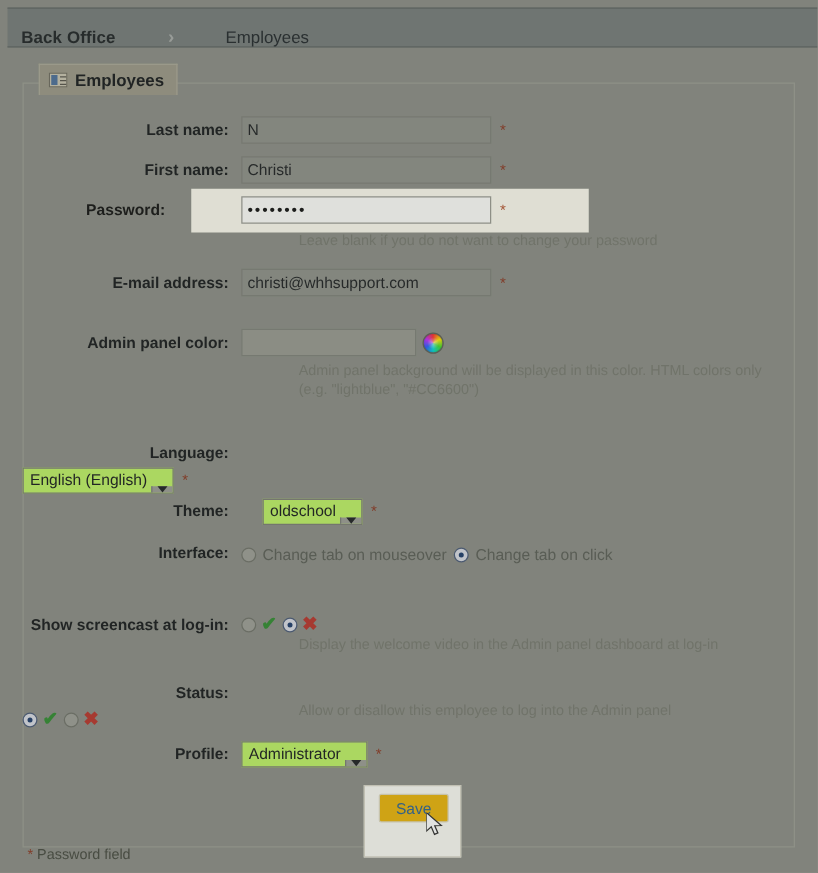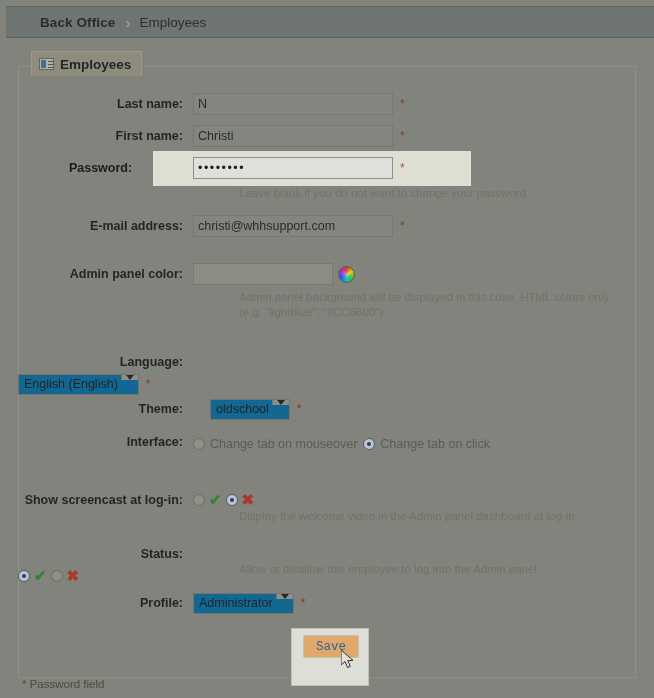--- a/index.html
+++ b/index.html
@@ -18,22 +18,23 @@
 
   
   .breadcrumb-bar {
     position: absolute;
     left: 6px; top: 6px;
     width: 648px; height: 32px;
     background: #747a79;
     border-top: 1px solid #5e6463;
     border-bottom: 1px solid #5e6463;
     display: flex;
-    align-items: center;
-    padding-left: 34px;
+    align-items: flex-end;
+    padding-left: 11px;
+    gap: 32px;
   }
   .crumb-root {
     font-size: 13.5px;
     font-weight: bold;
     color: #1d2224;
     letter-spacing: 0.1px;
   }
   .crumb-sep {
     margin: 0 9px 0 10px;
     color: #a6aaa8;
@@ -154,24 +155,24 @@
     background: #fdfdfa;
     border: 1px solid #9a9a92;
     color: #111;
     letter-spacing: 1.5px;
   }
   .pw-row .req { color: #b3512d; }
 
   
   .sel {
     display: inline-flex;
-    align-items: flex-start;
+    align-items: flex-end;
     height: 21px;
     border: 1px solid #7a7c75;
-    background: #0369a1;
+    background: #bef264;
   }
   .sel-text {
     padding: 0 3px 0 5px;
     font-size: 12.5px;
     color: #15181a;
     line-height: 19px;
     white-space: nowrap;
   }
   .sel-arrow {
     width: 17px;
@@ -237,25 +238,25 @@
     left: 291px; top: 628px;
     width: 78px; height: 58px;
     background: #fbfaf4;
     border: 1px solid #d8d6c8;
     z-index: 4;
   }
   .save-btn {
     position: absolute;
     left: 303px; top: 635px;
     width: 56px; height: 23px;
-    background: #fdba74;
+    background: #eab308;
     border: 1px solid #ded9c0;
     border-radius: 2px;
     color: #2f6391;
-    font-family: Liberation Mono, monospace;
+    font-family: Liberation Sans, sans-serif;
     font-size: 12.5px;
     cursor: pointer;
     z-index: 5;
   }
   .cursor {
     position: absolute;
     left: 341px; top: 650px;
     width: 14px; height: 20px;
     z-index: 6;
     pointer-events: none;

